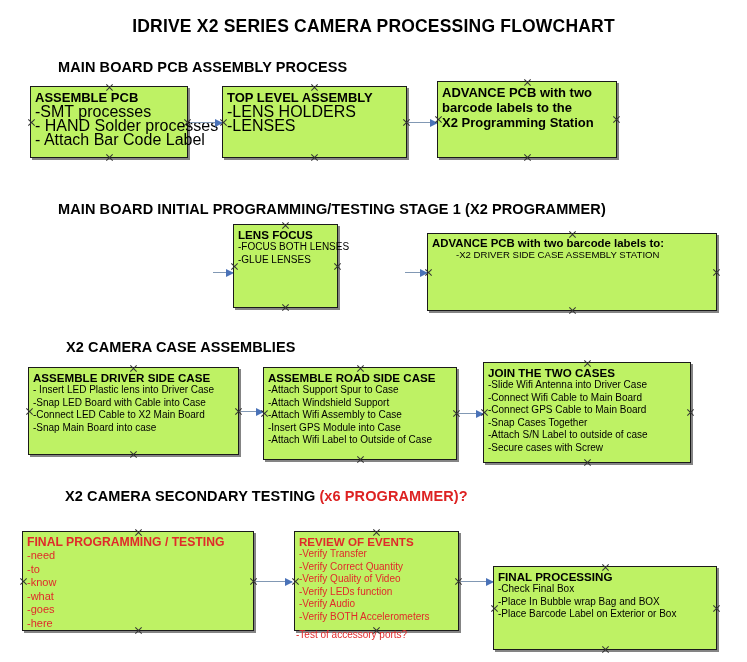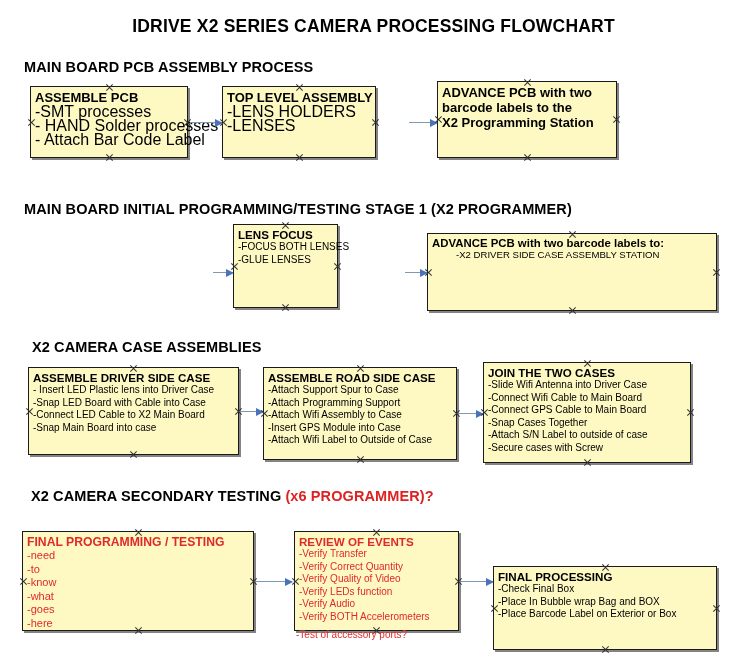--- a/index.html
+++ b/index.html
@@ -34,30 +34,31 @@
     letter-spacing: 0.2px;
     white-space: nowrap;
   }
 
   .section-head {
     position: absolute;
     font-size: 14.5px;
     font-weight: bold;
     white-space: nowrap;
     letter-spacing: 0.1px;
+    margin-left: 34px;
   }
   .section-head .accent {
     color: #dd2222;
   }
 
   
   .pbox {
     position: absolute;
     box-sizing: border-box;
-    background: #fef9c3;
+    background: #bef264;
     border: 1px solid #1a1a1a;
     box-shadow: 2px 2px 0 0 rgba(110,110,110,0.85);
   }
   .pbox .ptitle {
     font-weight: bold;
     white-space: nowrap;
     display: block;
   }
   .pbox .pline {
     white-space: nowrap;
@@ -154,21 +155,21 @@
     <div class="xh" style="left:50%; top:0;"></div>
     <div class="xh" style="left:50%; top:100%;"></div>
     <div class="xh" style="left:0; top:50%;"></div>
     <div class="xh" style="left:100%; top:50%;"></div>
   </div>
 
   <div class="conn" style="left:190px; top:122px; width:32px;">
     <span class="head"></span>
   </div>
 
-  <div class="pbox t13" style="left:222px; top:86px; width:154px; height:72px;">
+  <div class="pbox t13" style="left:222px; top:86px; width:185px; height:72px;">
     <div class="inner">
       <span class="ptitle">TOP LEVEL ASSEMBLY</span>
       <span class="pline">-LENS HOLDERS</span>
       <span class="pline">-LENSES</span>
     </div>
     <div class="xh" style="left:50%; top:0;"></div>
     <div class="xh" style="left:50%; top:100%;"></div>
     <div class="xh" style="left:0; top:50%;"></div>
     <div class="xh" style="left:100%; top:50%;"></div>
   </div>
@@ -244,21 +245,21 @@
   </div>
 
   <div class="conn" style="left:241px; top:411px; width:22px;">
     <span class="head"></span>
   </div>
 
   <div class="pbox t11" style="left:263px; top:367px; width:194px; height:93px;">
     <div class="inner">
       <span class="ptitle">ASSEMBLE ROAD SIDE CASE</span>
       <span class="pline">-Attach Support Spur to Case</span>
-      <span class="pline">-Attach Programming Support</span>
+      <span class="pline">-Attach Windshield Support</span>
       <span class="pline">-Attach Wifi Assembly to Case</span>
       <span class="pline">-Insert GPS Module into Case</span>
       <span class="pline">-Attach Wifi Label to Outside of Case</span>
     </div>
     <div class="xh" style="left:50%; top:0;"></div>
     <div class="xh" style="left:50%; top:100%;"></div>
     <div class="xh" style="left:0; top:50%;"></div>
     <div class="xh" style="left:100%; top:50%;"></div>
   </div>
 

